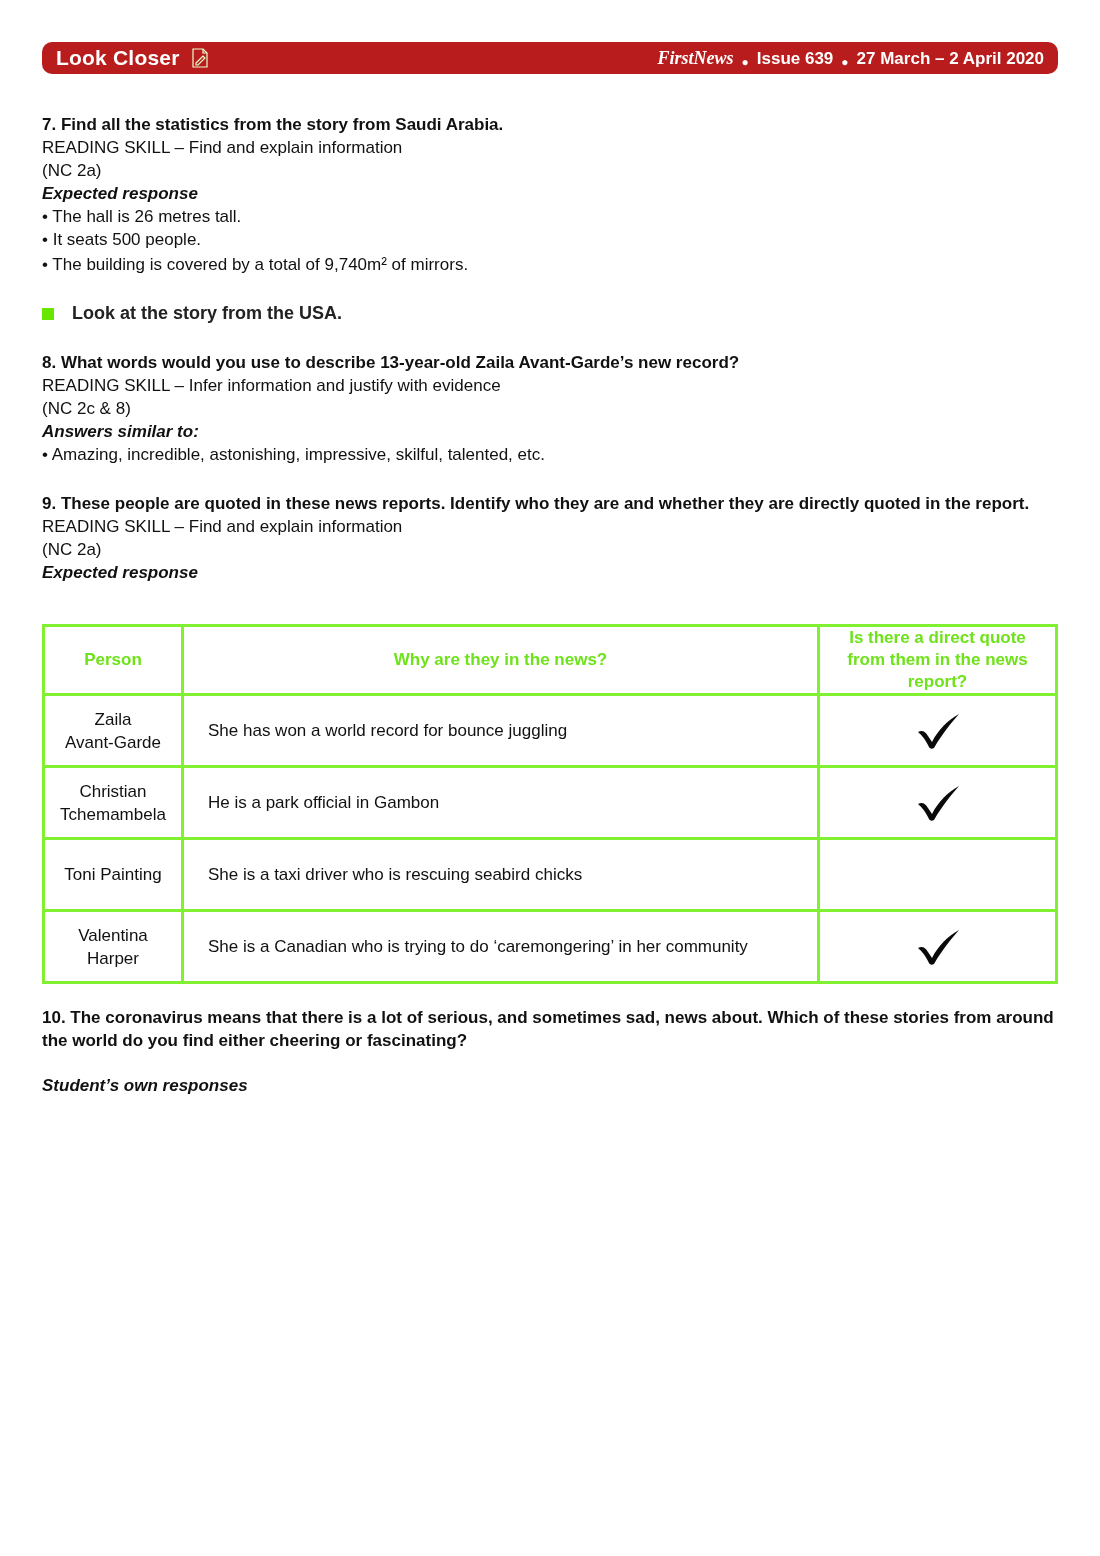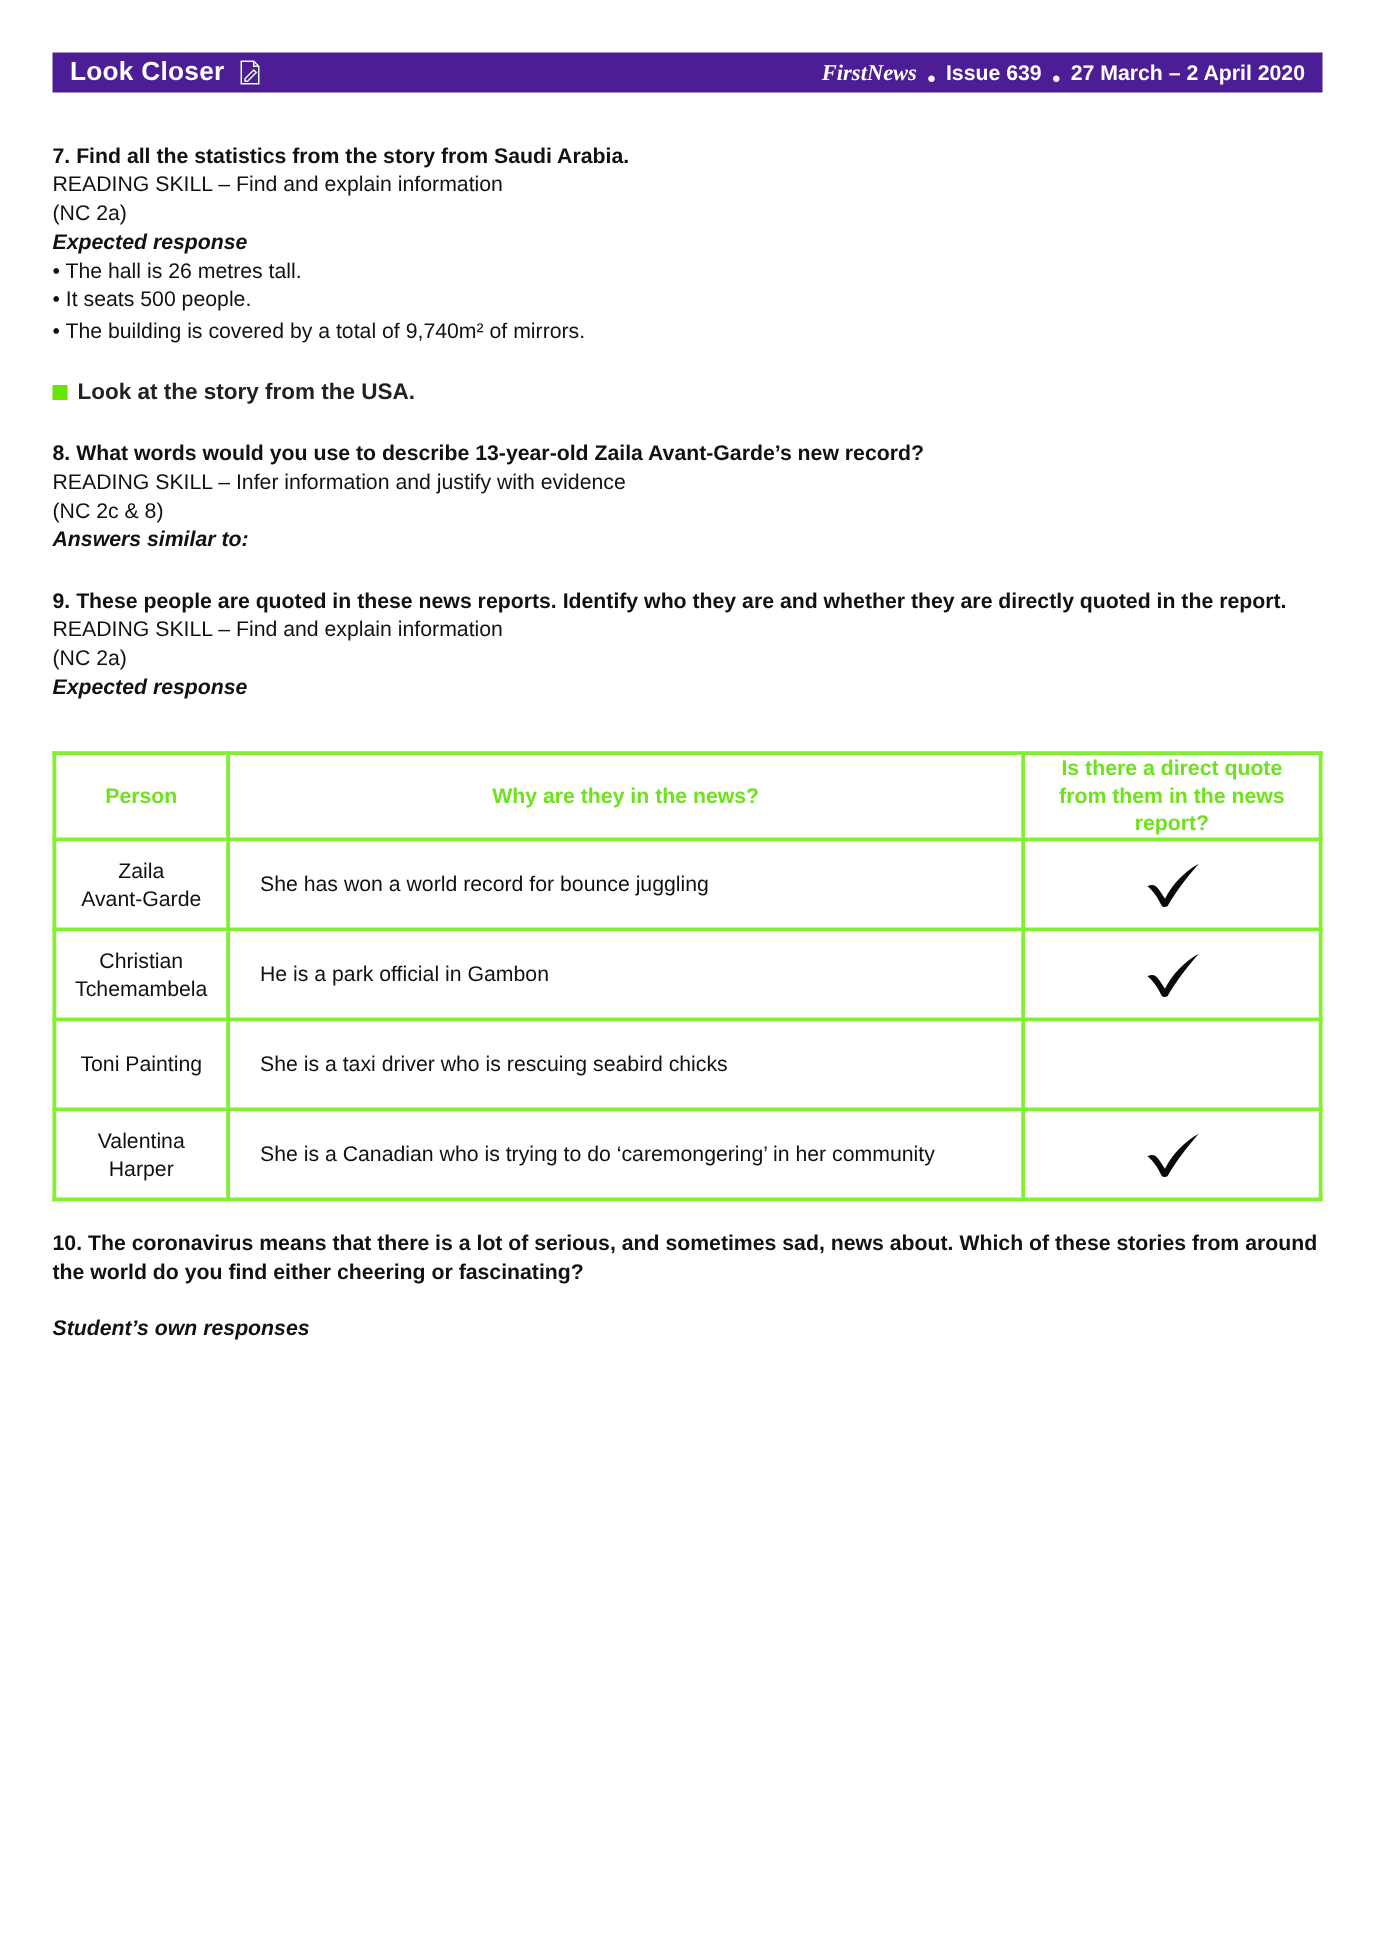--- a/index.html
+++ b/index.html
@@ -1,28 +1,28 @@
 <!DOCTYPE html>
 <html><head>
   <meta charset="utf-8">
   <style>
     html, body { margin: 0; padding: 0; background: #ffffff; }
     body { width: 1100px; height: 1556px; position: relative; font-family: "Liberation Sans", sans-serif; color: #111; }
-    .header-bar { position: absolute; left: 42px; top: 42px; width: 1016px; height: 32px; background: #4c1d95; display: flex; align-items: center; justify-content: space-between; box-sizing: border-box; padding: 16px 14px; }
+    .header-bar { position: absolute; left: 42px; top: 42px; width: 1016px; height: 32px; background: #b91c1c; display: flex; align-items: center; justify-content: space-between; box-sizing: border-box; padding: 16px 14px; border-radius: 10px; }
     .header-left { display: flex; align-items: center; gap: 12px; }
     .header-title { color: #ffffff; font-size: 21px; font-weight: bold; letter-spacing: 0.2px; }
     .doc-icon { width: 16px; height: 20px; display: inline-block; }
     .header-right { color: #ffffff; font-size: 17px; font-weight: bold; display: flex; align-items: flex-end; gap: 8px; }
     .brand { font-family: "Liberation Serif", serif; font-style: italic; font-weight: bold; font-size: 18px; }
     .dot { font-size: 12px; }
     .content { position: absolute; left: 42px; top: 113px; width: 1016px; font-size: 17px; line-height: 23px; }
     .q { font-weight: bold; }
     .em { font-weight: bold; font-style: italic; }
     .gap { height: 26px; }
-    .section-heading { display: flex; align-items: center; gap: 8px; font-weight: bold; font-size: 18px; color: #222; }
+    .section-heading { display: flex; align-items: center; gap: 18px; font-weight: bold; font-size: 18px; color: #222; }
     .green-square { width: 12px; height: 12px; background: #66e600; display: inline-block; }
     table { border-collapse: collapse; width: 1016px; margin-top: 40px; }
     th, td { border: 3px solid #80f030; }
     th { color: #6ee21a; font-weight: bold; font-size: 17px; height: 54px; text-align: center; line-height: 22px; }
     td { height: 67px; font-size: 17px; line-height: 23px; }
     td.person { text-align: center; width: 134px; }
     td.why { padding-left: 24px; width: 608px; }
     td.tick { text-align: center; }
     .tick-icon { width: 48px; height: 38px; display: inline-block; vertical-align: middle; }
   </style>
@@ -65,20 +65,21 @@
     <span>Look at the story from the USA.</span>
   </div>
 
   <div class="gap"></div>
 
   <div>
     <div class="q">8. What words would you use to describe 13-year-old Zaila Avant-Garde’s new record?</div>
     <div>READING SKILL – Infer information and justify with evidence</div>
     <div>(NC 2c &amp; 8)</div>
     <div class="em">Answers similar to:</div>
+    <div>• Amazing, incredible, astonishing, impressive, skilful, talented, etc.</div>
   </div>
 
   <div class="gap"></div>
 
   <div>
     <div class="q">9. These people are quoted in these news reports. Identify who they are and whether they are directly quoted in the report.</div>
     <div>READING SKILL – Find and explain information</div>
     <div>(NC 2a)</div>
     <div class="em">Expected response</div>
 

